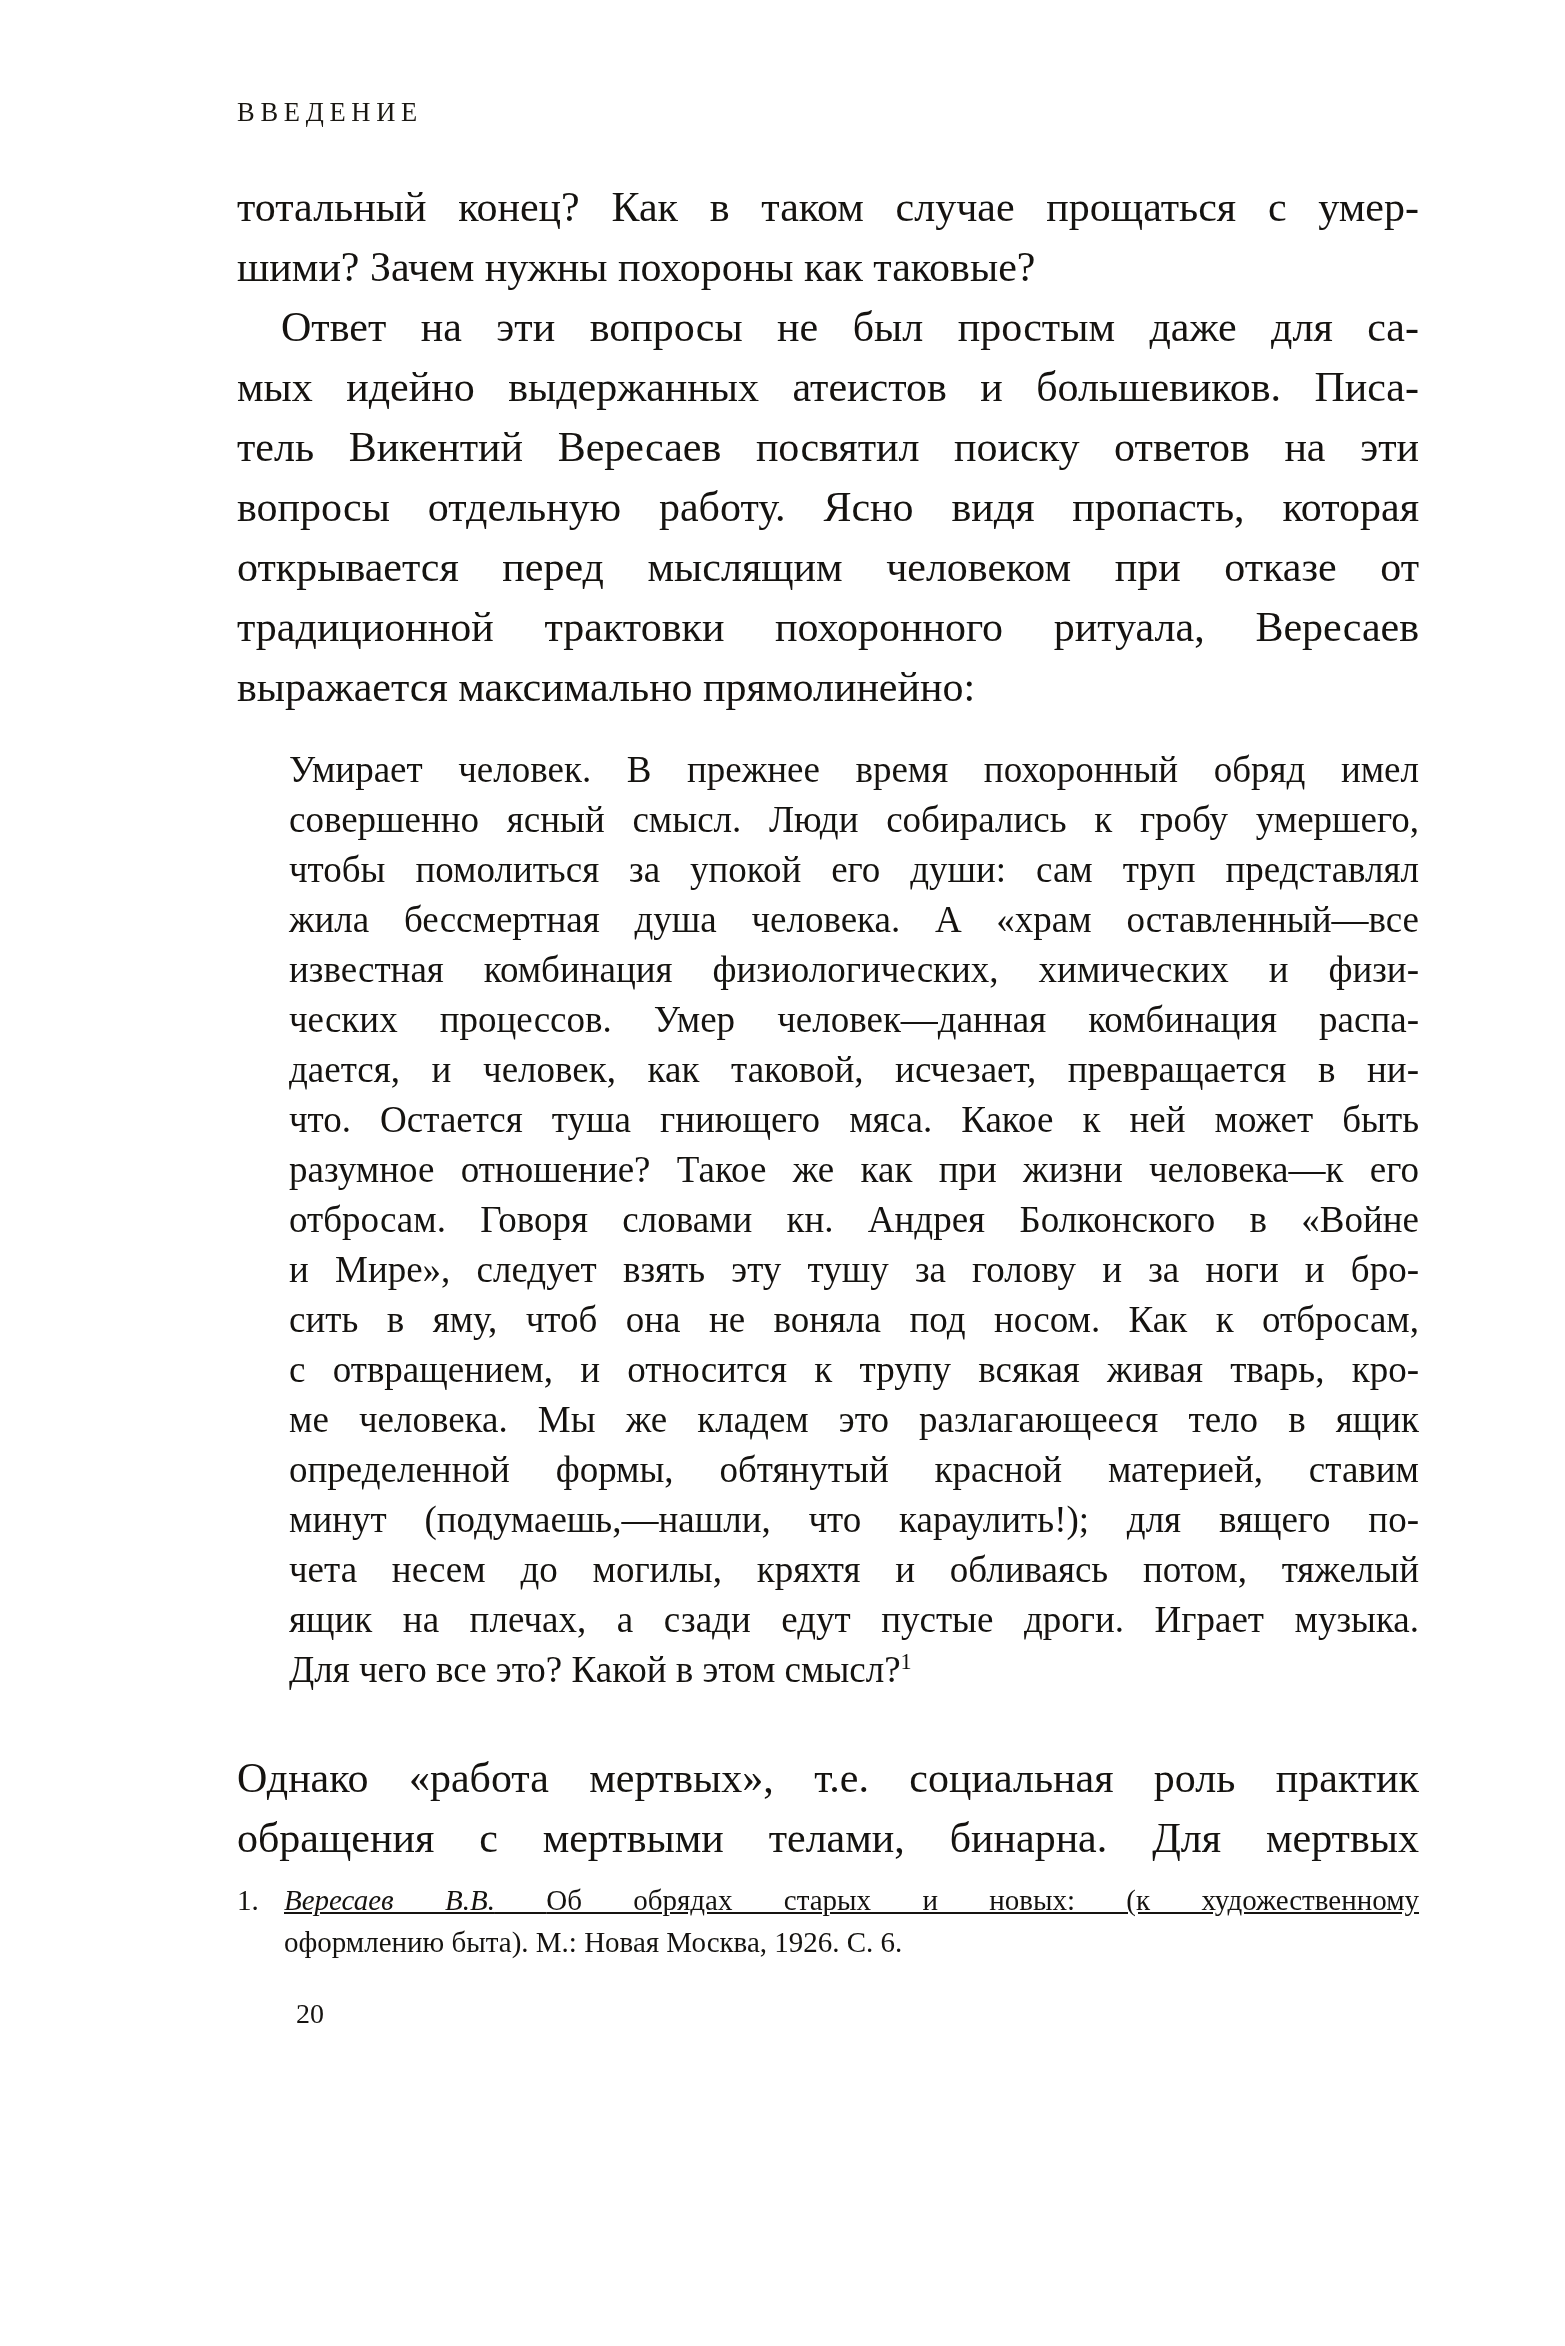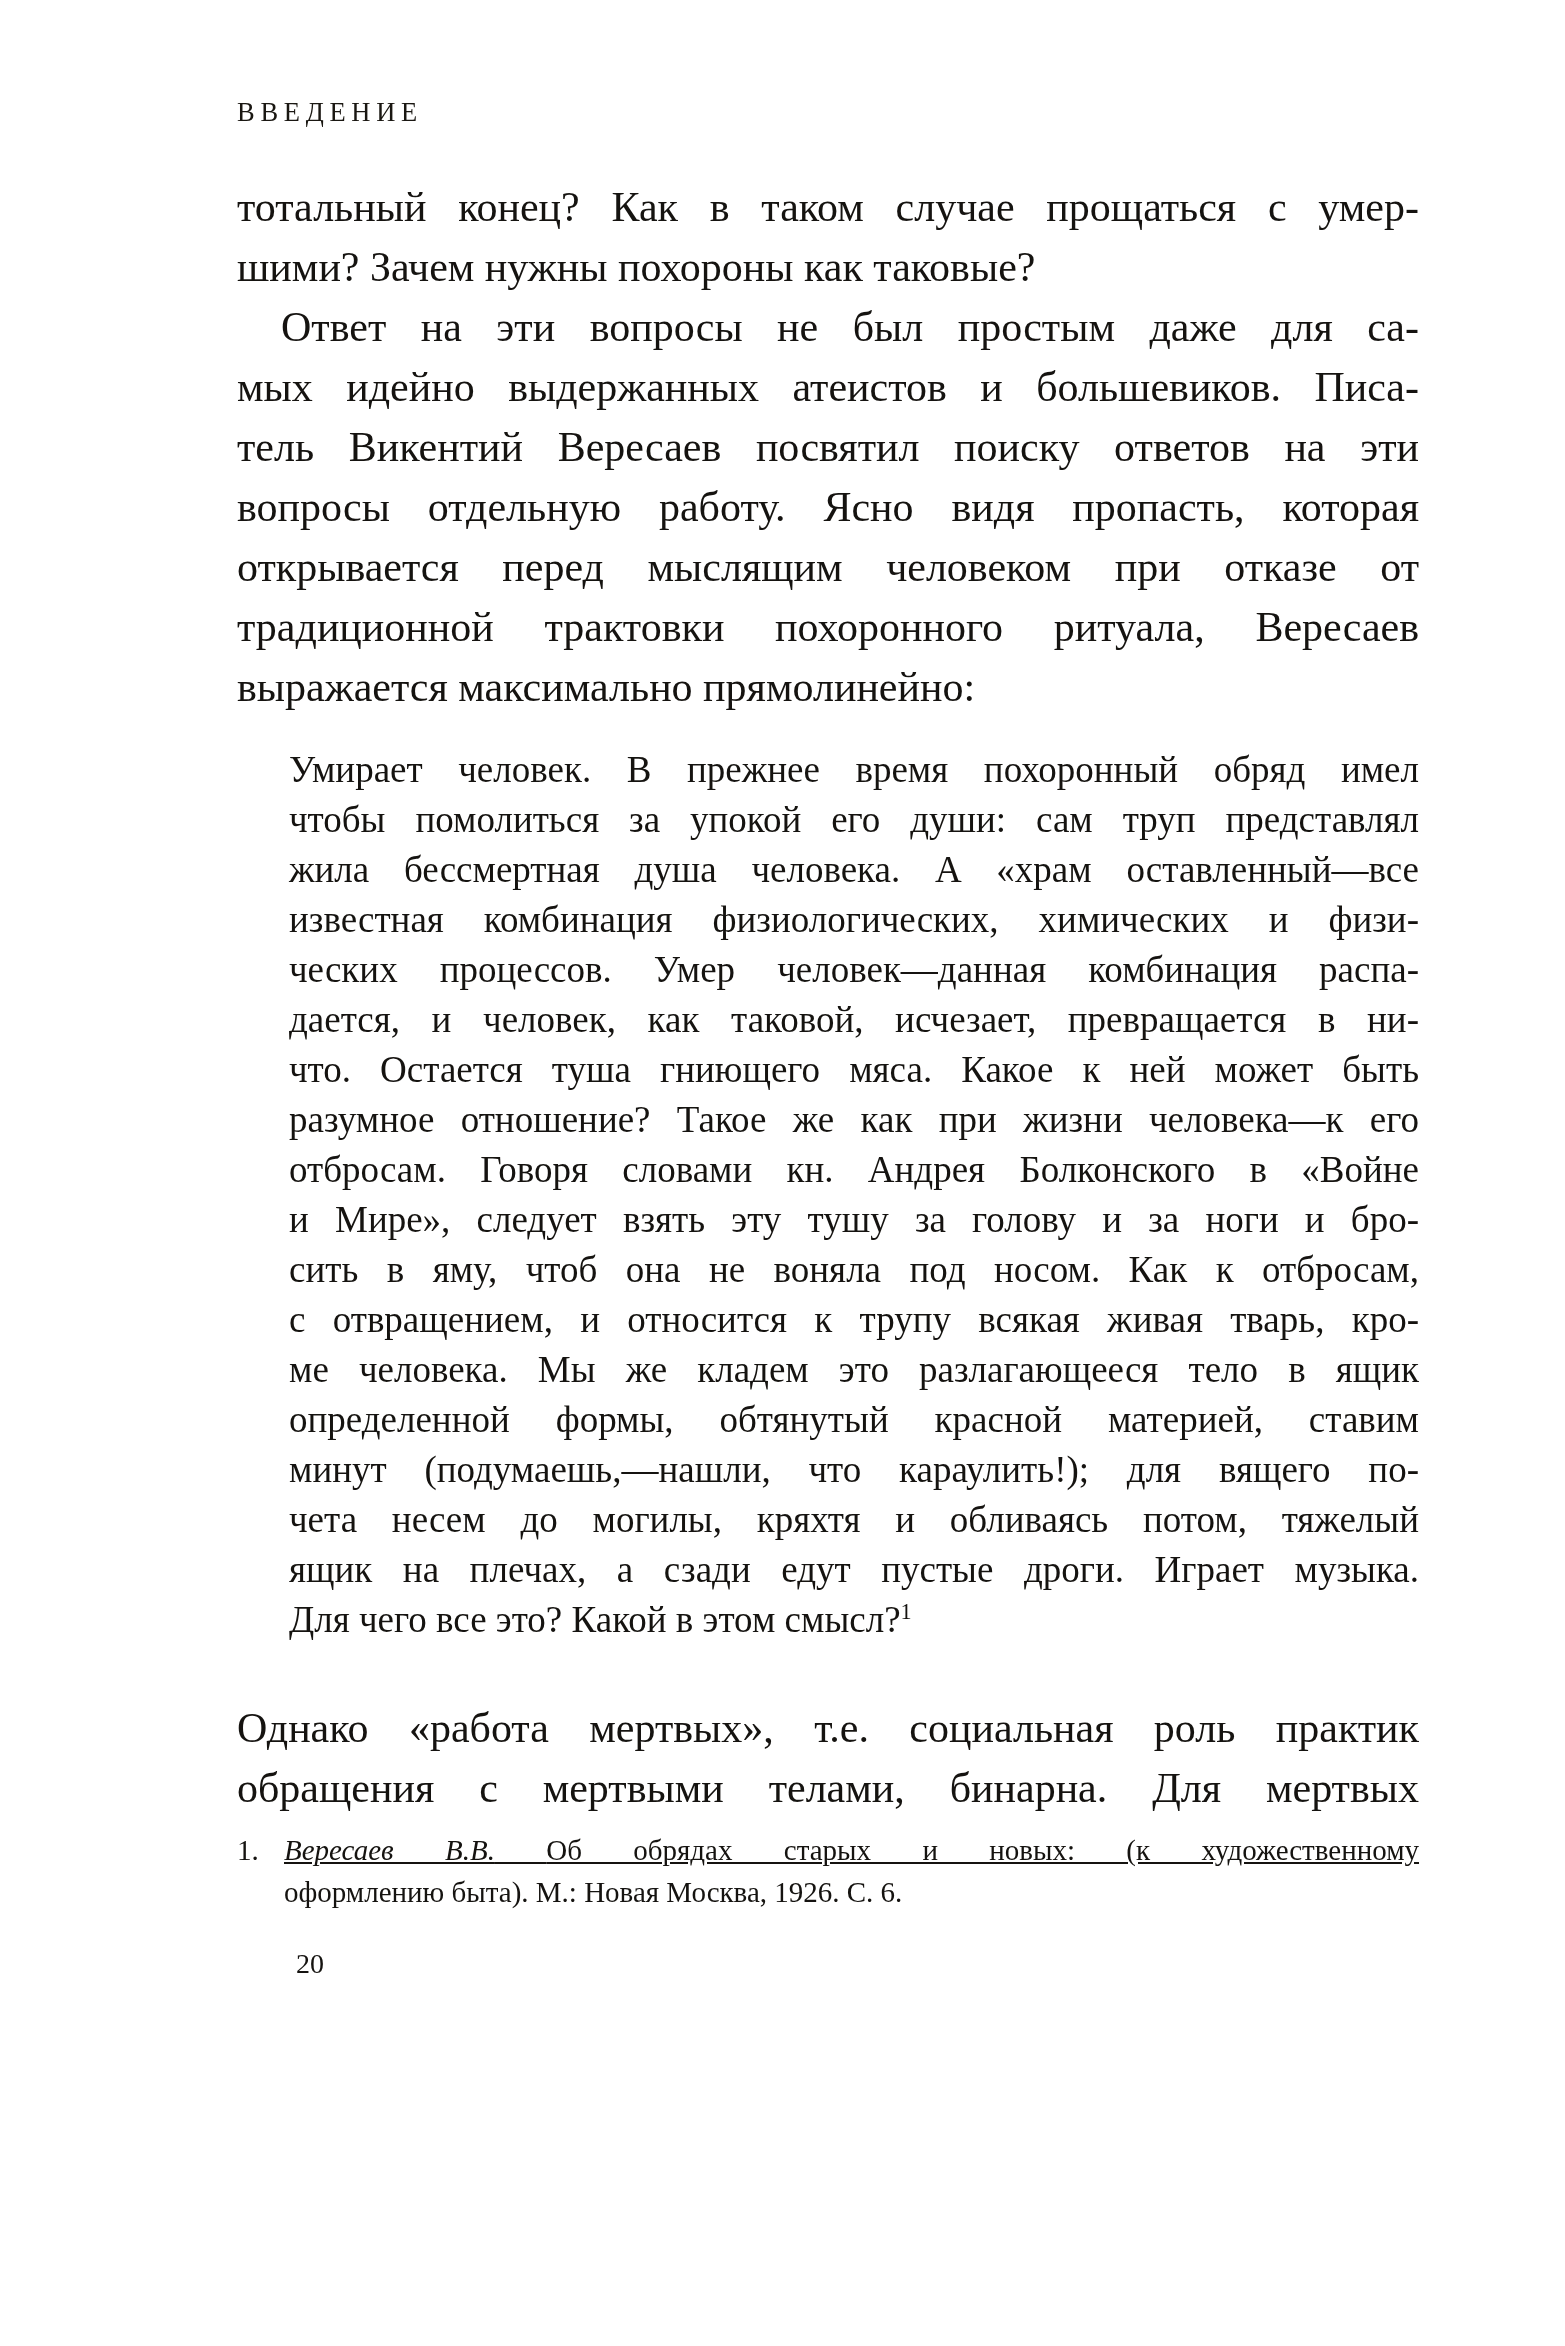--- a/index.html
+++ b/index.html
@@ -108,20 +108,21 @@
       <div class="line">тель Викентий Вересаев посвятил поиску ответов на эти</div>
       <div class="line">вопросы отдельную работу. Ясно видя пропасть, которая</div>
       <div class="line">открывается перед мыслящим человеком при отказе от</div>
       <div class="line">традиционной трактовки похоронного ритуала, Вересаев</div>
       <div class="line para-end">выражается максимально прямолинейно:</div>
     </div>
 
   <div class="quote">
     <div>
         <div class="line">Умирает человек. В прежнее время похоронный обряд имел</div>
+        <div class="line">совершенно ясный смысл. Люди собирались к гробу умершего,</div>
         <div class="line">чтобы помолиться за упокой его души: сам труп представлял</div>
         <div class="line">жила бессмертная душа человека. А «храм оставленный—все</div>
         <div class="line">известная комбинация физиологических, химических и физи-</div>
         <div class="line">ческих процессов. Умер человек—данная комбинация распа-</div>
         <div class="line">дается, и человек, как таковой, исчезает, превращается в ни-</div>
         <div class="line">что. Остается туша гниющего мяса. Какое к ней может быть</div>
         <div class="line">разумное отношение? Такое же как при жизни человека—к его</div>
         <div class="line">отбросам. Говоря словами кн. Андрея Болконского в «Войне</div>
         <div class="line">и Мире», следует взять эту тушу за голову и за ноги и бро-</div>
         <div class="line">сить в яму, чтоб она не воняла под носом. Как к отбросам,</div>

